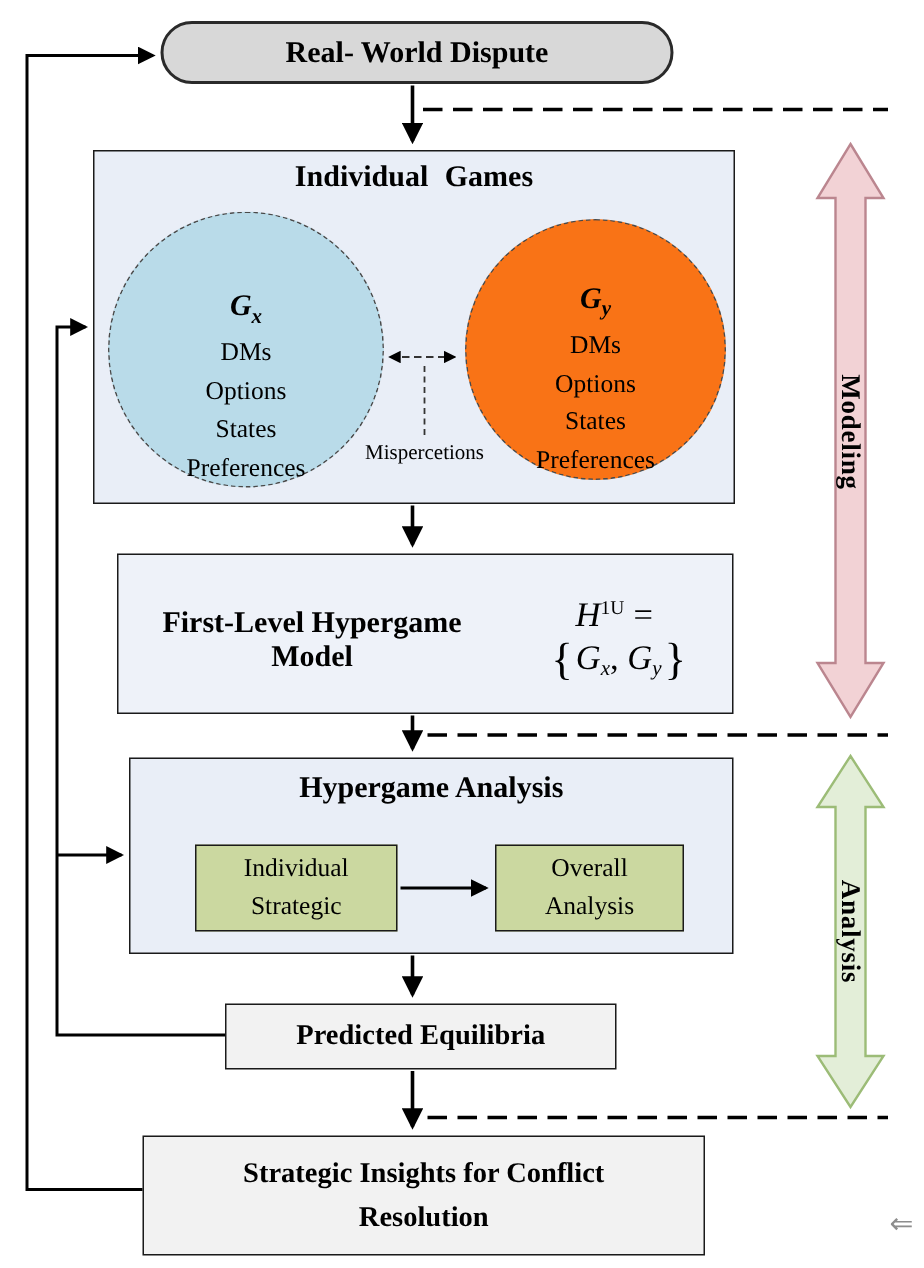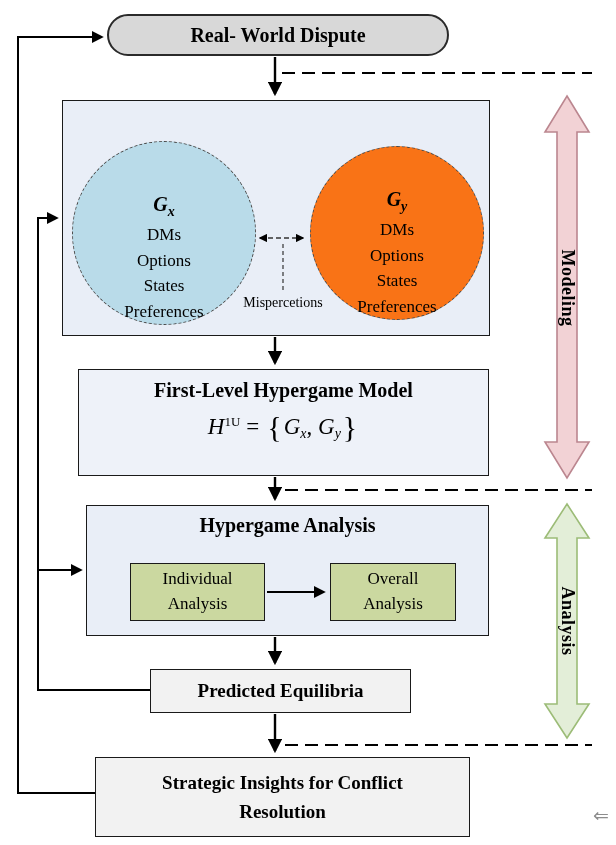--- a/index.html
+++ b/index.html
@@ -30,21 +30,21 @@
   .circle-y { left:247px; top:45px; width:174px; height:174px; background:#f97316; }
   .gsym { font-weight:bold; font-style:italic; font-size:20px; margin-bottom:2px; }
   .gsym sub { font-size:14px; }
   .gitem { font-size:17px; line-height:1.5; }
 
   .misperceptions { position:absolute; left:283px; top:295px; transform:translateX(-50%);
                     font-size:14px; z-index:3; white-space:nowrap; }
 
   .first-box {
     left:78px; top:369px; width:411px; height:107px;
-    background:#eef2f9; flex-direction:column; justify-content:flex-start;
+    background:#eef2f9; flex-direction:row; justify-content:flex-start;
   }
   .first-title { margin-top:9px; font-weight:bold; font-size:20px; }
   .formula { margin-top:8px; font-size:23px; }
   .fvar { font-style:italic; }
   .formula sup { font-size:13px; vertical-align:8px; }
   .formula sub { font-size:14px; font-style:italic; vertical-align:-4px; }
   .fbrace { font-size:30px; font-weight:400; vertical-align:-3px; padding:0 2px; }
   .frel { padding:0 6px; }
 
   .hyper-box {
@@ -111,20 +111,21 @@
       <polygon points="567,96 589,132 577,132 577,442 589,442 567,478 545,442 557,442 557,132 545,132" fill="#f2d2d5" stroke="#bb868f"></polygon>
       <polygon points="567,504 589,538 577,538 577,704 589,704 567,738 545,704 557,704 557,538 545,538" fill="#e3eed8" stroke="#9cbc77"></polygon>
     </g>
   </svg>
 
   <div class="node pill">
     <span>Real- World Dispute</span>
   </div>
 
   <div class="node games-box">
+    <div class="games-title">Individual Games</div>
 
     <div class="circle circle-x">
       <div class="gsym"><span>G</span><sub>x</sub></div>
       <div class="gitem">DMs</div>
       <div class="gitem">Options</div>
       <div class="gitem">States</div>
       <div class="gitem">Preferences</div>
     </div>
 
     <div class="circle circle-y">
@@ -141,21 +142,21 @@
   <div class="node first-box">
     <div class="first-title">First-Level Hypergame Model</div>
     <div class="formula">
       <span class="fvar">H</span><sup>1U</sup><span class="frel">=</span><span class="fbrace">{</span><span class="fvar">G</span><sub>x</sub><span>,</span>&nbsp;<span class="fvar">G</span><sub>y</sub><span class="fbrace">}</span>
     </div>
   </div>
 
   <div class="node hyper-box">
     <div class="hyper-title">Hypergame Analysis</div>
   </div>
-  <div class="node green-box green-individual">Individual Analysis</div>
+  <div class="node green-box green-individual">Individual Strategic</div>
   <div class="node result-box predicted">Predicted Equilibria</div>
 
   <div class="node green-box green-overall">Overall Analysis</div>
 
   <div class="node result-box strategic">Strategic Insights for Conflict Resolution</div>
 
   <div class="vlabel label-modeling">Modeling</div>
   <div class="vlabel label-analysis">Analysis</div>
 
   <div class="corner-glyph">⇐</div>

